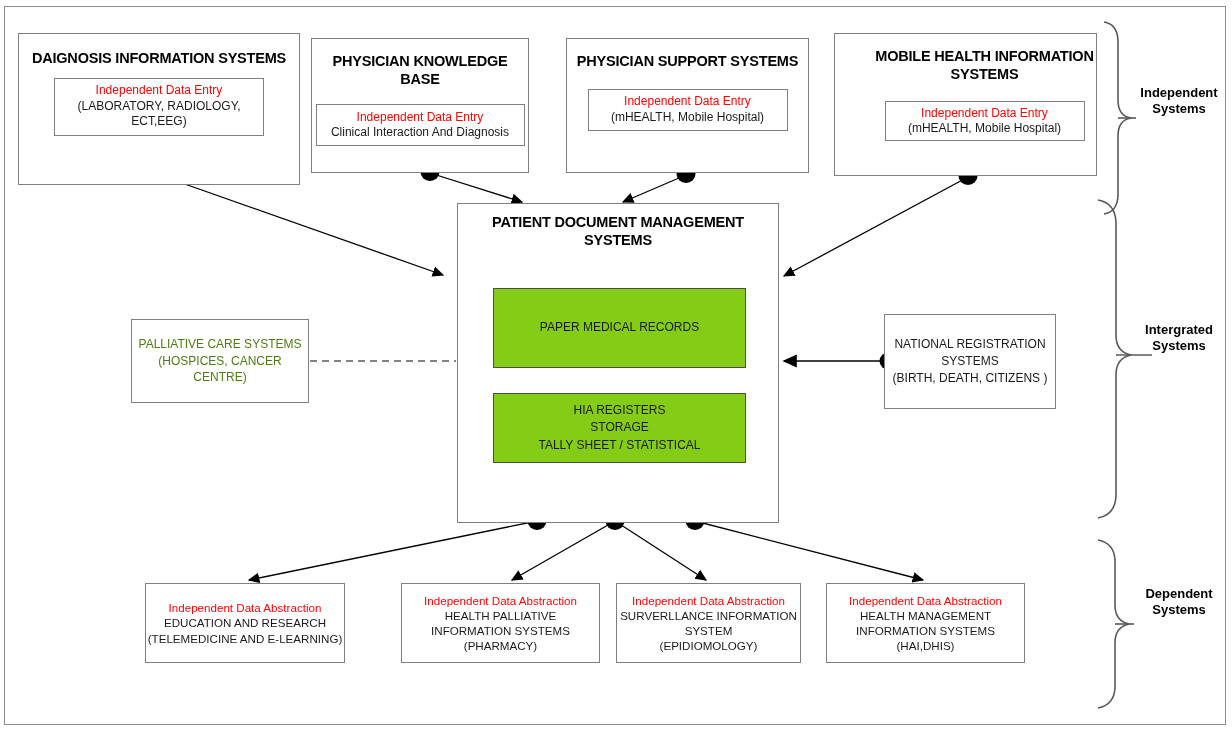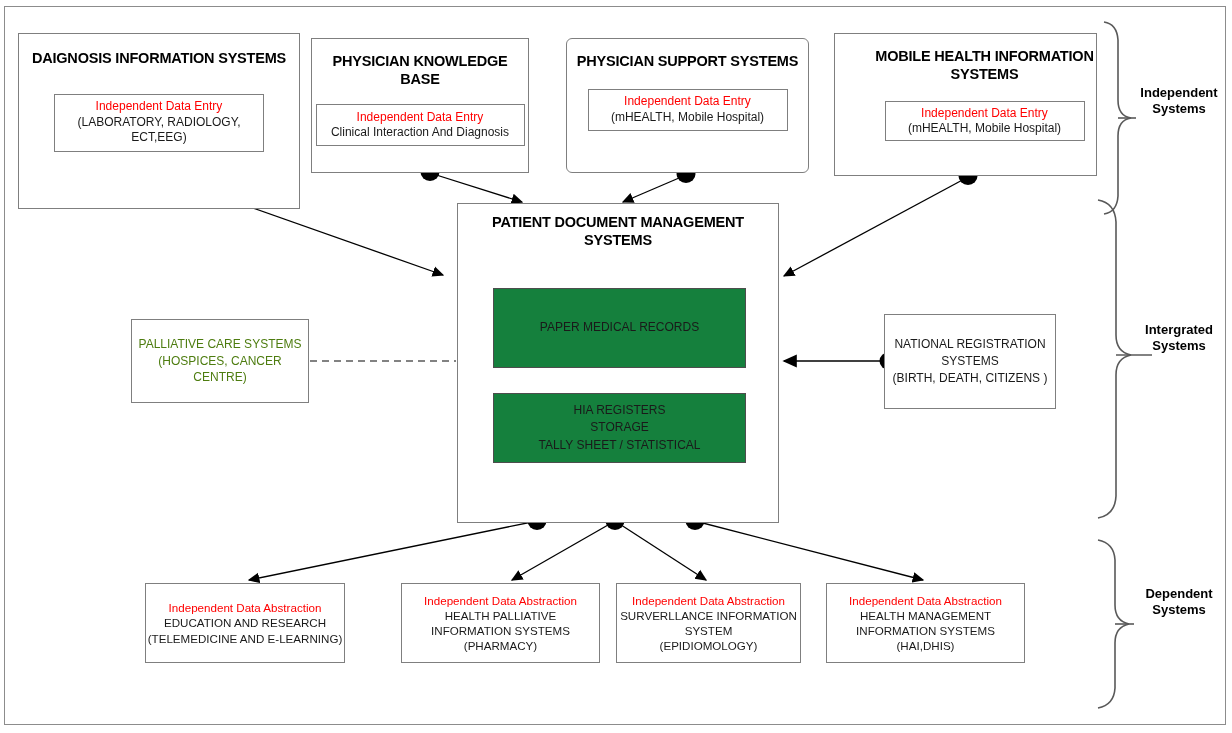--- a/index.html
+++ b/index.html
@@ -68,43 +68,43 @@
   }
   .plain-line {
     color: #1a1a1a;
     line-height: 1.3;
     white-space: nowrap;
   }
   .sub-box {
     position: absolute;
     box-sizing: border-box;
     border: 1px solid #4d4d4d;
-    background: #15803d;
+    background: #84cc16;
     display: flex;
     flex-direction: column;
     justify-content: center;
     align-items: center;
     color: #1a1a1a;
     text-align: center;
     line-height: 1.45;
   }
   .side-label {
     position: absolute;
     font-weight: bold;
     font-size: 13px;
     color: #000000;
     text-align: center;
     line-height: 1.25;
     white-space: nowrap;
   }
 
   
-  #box-diagnosis      { left: 18px;  top: 33px;  width: 282px; height: 176px; gap: 16px; }
+  #box-diagnosis      { left: 18px;  top: 33px;  width: 282px; height: 152px; }
   #box-knowledge      { left: 311px; top: 38px;  width: 218px; height: 135px; }
-  #box-support        { left: 566px; top: 38px;  width: 243px; height: 135px; border-radius: 6px; }
+  #box-support        { left: 566px; top: 38px;  width: 243px; height: 135px; }
   #box-mobile         { left: 834px; top: 33px;  width: 263px; height: 143px; padding-left: 38px; }
 
   
   #box-central        { left: 457px; top: 203px; width: 322px; height: 320px; }
   #box-palliative     { left: 131px; top: 319px; width: 178px; height: 84px;  }
   #box-national       { left: 884px; top: 314px; width: 172px; height: 95px;  }
 
   
   #box-education      { left: 145px; top: 583px; width: 200px; height: 80px; }
   #box-logistics      { left: 401px; top: 583px; width: 199px; height: 80px; }

